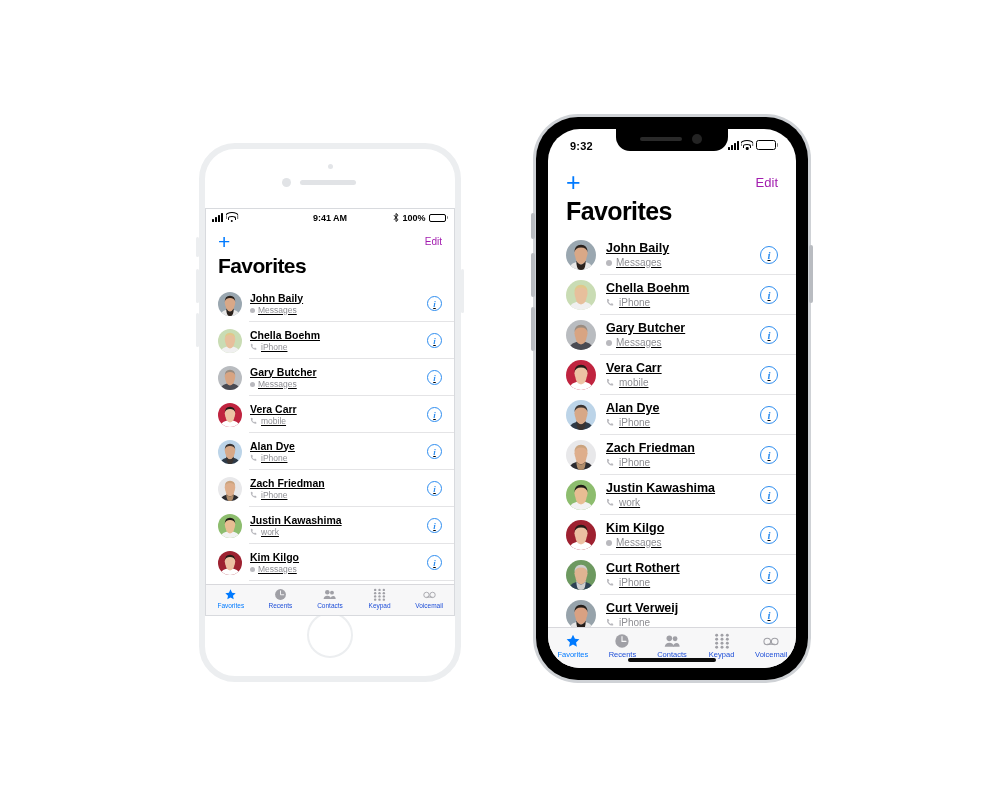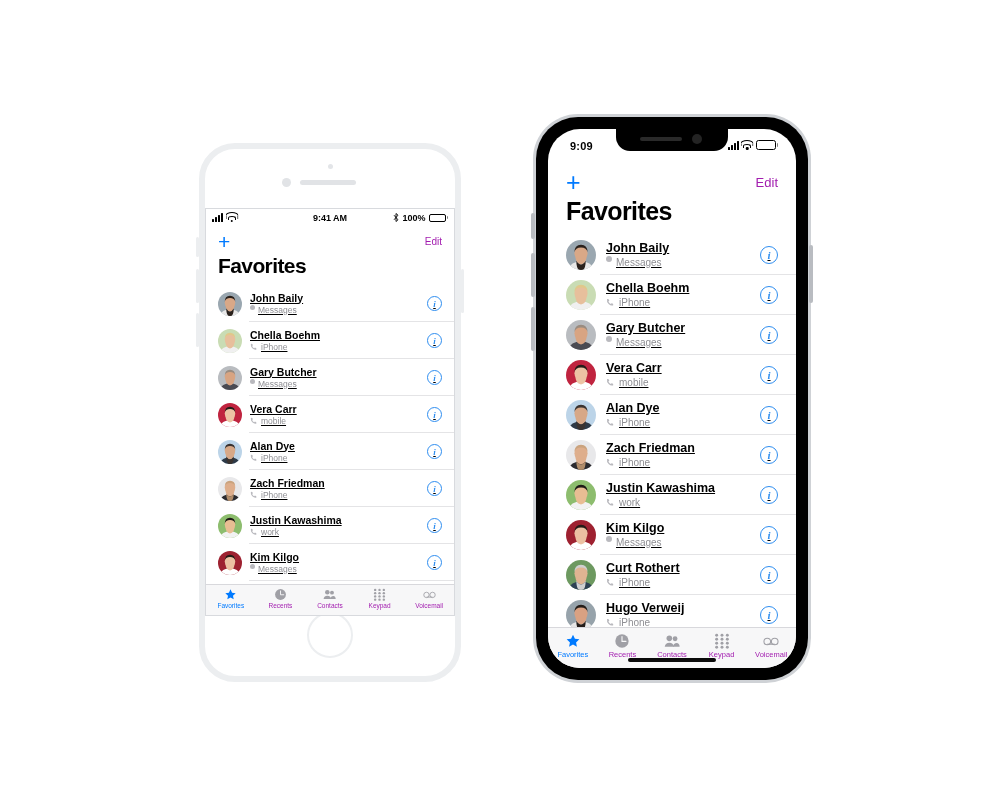--- a/index.html
+++ b/index.html
@@ -107,39 +107,39 @@
 
   .avatar{border-radius:50%;overflow:hidden;flex:none;position:relative;}
   .av8{width:24px;height:24px;margin-right:8px;}
   .avx{width:30px;height:30px;margin-right:10px;}
   .avatar svg{display:block;width:100%;height:100%;}
 
   .rowtext{flex:1;min-width:0;}
   .rname{font-weight:bold;color:#000;white-space:nowrap;overflow:hidden;text-overflow:ellipsis;}
   .r8 .rname{font-size:10.5px;line-height:13px;}
   .rx .rname{font-size:12.5px;line-height:15px;}
-  .rsub{display:flex;color:#8e8e93;}
+  .rsub{display:flex;align-items:center;color:#8e8e93;}
   .r8 .rsub{font-size:8.5px;line-height:11px;gap:3px;}
   .rx .rsub{font-size:10px;line-height:13px;gap:4px;}
   .subicon{flex:none;display:inline-flex;align-items:center;justify-content:center;color:#b9b9be;}
   .dotic{border-radius:50%;background:#b9b9be;}
   .r8 .dotic{width:5px;height:5px;}
   .rx .dotic{width:6px;height:6px;}
 
   .infobtn{flex:none;border:1.2px solid #2f8ef0;border-radius:50%;color:#2f8ef0;
            display:flex;align-items:center;justify-content:center;font-family:"Liberation Serif",serif;
            font-style:italic;font-weight:bold;cursor:pointer;background:#fff;}
   .i8{width:13px;height:13px;font-size:9px;}
   .ix{width:16px;height:16px;font-size:11px;}
 
   .tabbar{display:flex;align-items:flex-start;background:#f7f7f8;border-top:1px solid #d8d8dc;
           position:absolute;left:0;right:0;bottom:0;}
   .tb8{height:28px;padding-top:2px;}
   .tbx{height:36px;padding-top:4px;}
-  .tab{flex:1;display:flex;flex-direction:column;align-items:center;cursor:pointer;color:#a21caf;}
+  .tab{flex:1;display:flex;flex-direction:column;align-items:center;cursor:pointer;color:#1d4ed8;}
   .tab.active{color:#007aff;}
   .tablabel{margin-top:1px;}
   .tb8 .tablabel{font-size:6.5px;}
   .tbx .tablabel{font-size:7.5px;}
   .tabicon{display:flex;align-items:center;justify-content:center;}
   .tb8 .tabicon{height:14px;}
   .tbx .tabicon{height:17px;}
   .tabicon svg{display:block;}
 
   .homeind{position:absolute;left:50%;bottom:6px;transform:translateX(-50%);
@@ -481,21 +481,21 @@
     <div class="px-btn-l2"></div>
     <div class="px-btn-l3"></div>
 
     <div class="px-screen">
       <div class="notch">
         <div class="notch-speaker"></div>
         <div class="notch-cam"></div>
       </div>
 
       <div class="statusbar sbx">
-        <div class="sb-time">9:09</div>
+        <div class="sb-time">9:32</div>
         <div class="sb-right">
           <span class="bars">
               <i></i>
               <i></i>
               <i></i>
               <i></i>
             </span>
           <span class="wifi">
               <span class="w1"></span>
               <span class="w2"></span>
@@ -734,21 +734,21 @@
               <svg viewBox="0 0 32 32" preserveAspectRatio="xMidYMid slice">
     <rect width="32" height="32" fill="#97a3ab"></rect>
     <path d="M2 32 q3 -9 14 -9 q11 0 14 9Z" fill="#e6e6e6"></path>
     <path d="M10 17 q6 6 12 0 q0 8 -6 9 q-6 -1 -6 -9Z" fill="#d9a182"></path>
     <path d="M11 22 q5 8 10 0 q0 10 -5 11 q-5 -1 -5 -11Z" fill="#241d19"></path>
     <ellipse cx="16" cy="14" rx="7" ry="8" fill="#d9a182"></ellipse>
     <path d="M9 13 q0 -8 7 -8 q7 0 7 8 q-1 -5 -7 -5 q-6 0 -7 5Z" fill="#241d19"></path>
   </svg>
             </div>
        <div class="rowtext">
-         <div class="rname">Hugo Verweij</div>
+         <div class="rname">Curt Verweij</div>
          <div class="rsub">
            <span class="subicon">
     <svg width="9" height="9" viewBox="0 0 10 10">
                     <path d="M1.2 1.2 q1.4 -0.6 2 0.6 l0.5 1.1 -1 0.9 q0.8 2 2.6 2.9 l0.9 -1 1.1 0.5 q1.2 0.6 0.6 2 -2.5 0.9 -5 -1.6 -2.5 -2.5 -1.7 -5.4Z" fill="#b9b9be"></path>
                   </svg>
   </span>
            <span>iPhone</span>
          </div>
        </div>
        <div class="infobtn ix">i</div>

